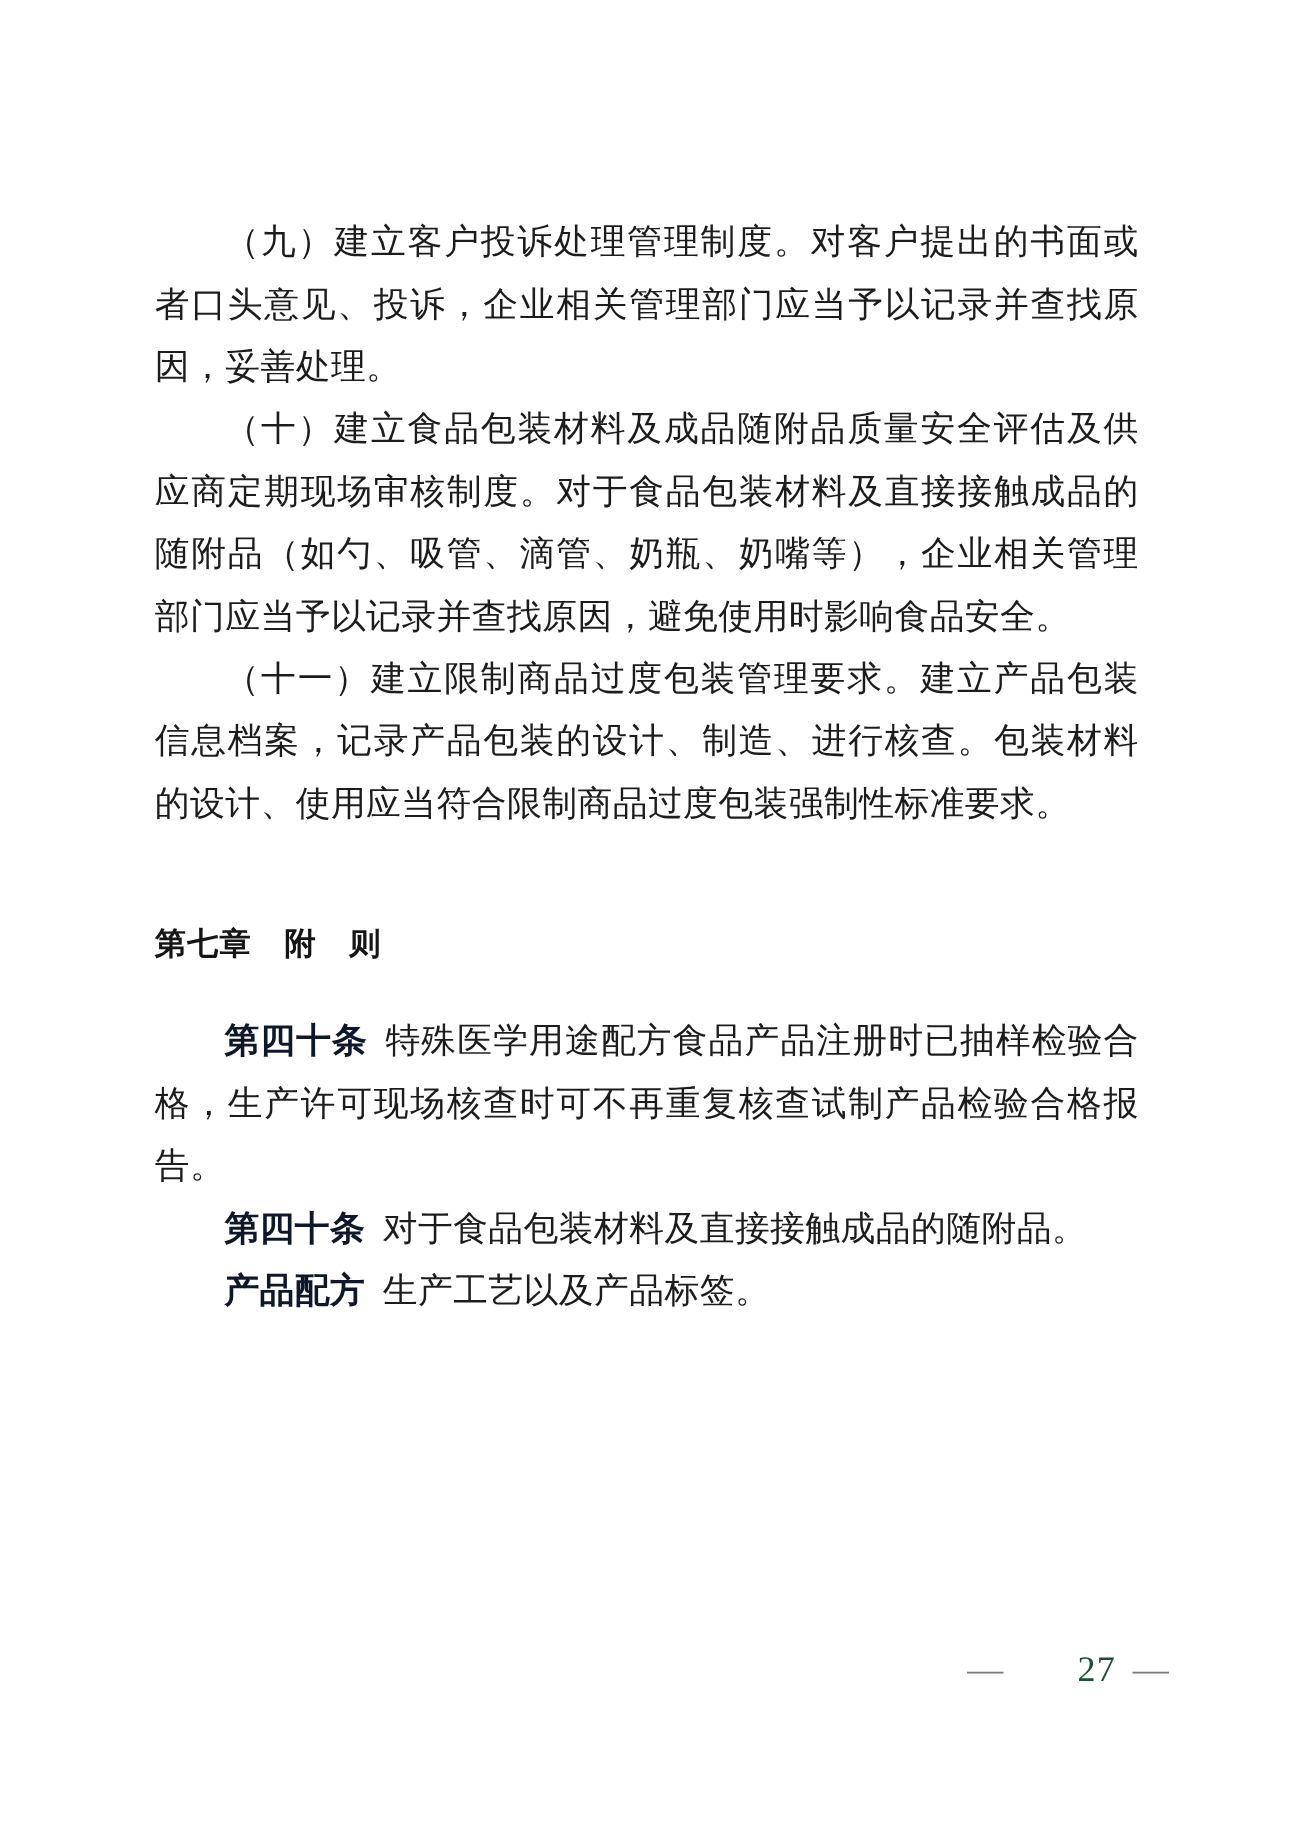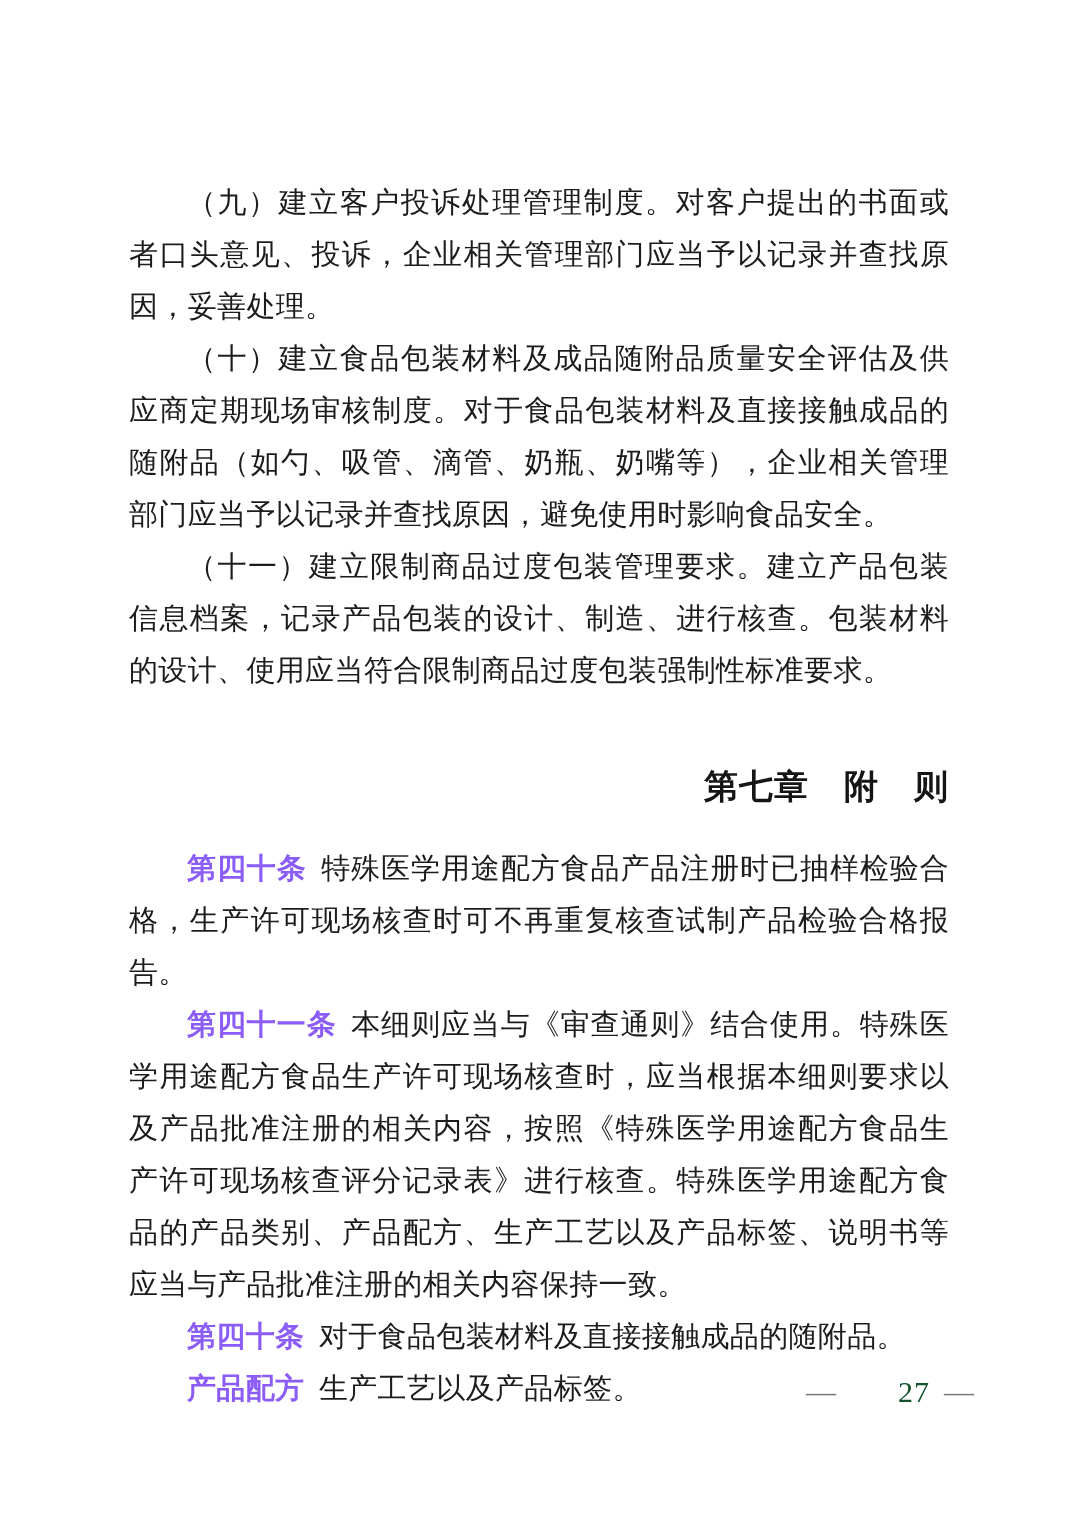--- a/index.html
+++ b/index.html
@@ -31,30 +31,30 @@
     letter-spacing: 0.35px;
     text-align: justify;
     text-align-last: left;
     text-indent: 2em;
     word-break: break-all;
   }
   .chapter {
     margin: 64px 0 30px 0;
     font-family: "Liberation Sans", "DejaVu Sans", sans-serif;
     font-weight: 700;
-    font-size: 34px;
+    font-size: 26px;
     line-height: 52px;
     letter-spacing: 1px;
-    text-align: right;
+    text-align: left;
     color: #151515;
   }
   .article-label {
     font-family: "Liberation Sans", "DejaVu Sans", sans-serif;
     font-weight: 700;
-    color: #8b5cf6;
+    color: #0f172a;
     margin-right: 0.5em;
   }
   .page-number {
     position: absolute;
     top: 1372px;
     right: 106px;
     font-size: 30px;
     line-height: 40px;
     display: flex;
     align-items: center;
@@ -80,21 +80,20 @@
     <p class="para">（九）建立客户投诉处理管理制度。对客户提出的书面或者口头意见、投诉，企业相关管理部门应当予以记录并查找原因，妥善处理。</p>
 
     <p class="para">（十）建立食品包装材料及成品随附品质量安全评估及供应商定期现场审核制度。对于食品包装材料及直接接触成品的随附品（如勺、吸管、滴管、奶瓶、奶嘴等），企业相关管理部门应当予以记录并查找原因，避免使用时影响食品安全。</p>
 
     <p class="para">（十一）建立限制商品过度包装管理要求。建立产品包装信息档案，记录产品包装的设计、制造、进行核查。包装材料的设计、使用应当符合限制商品过度包装强制性标准要求。</p>
 
     <h2 class="chapter">第七章　附　则</h2>
 
     <p class="para"><span class="article-label">第四十条</span><span>特殊医学用途配方食品产品注册时已抽样检验合格，生产许可现场核查时可不再重复核查试制产品检验合格报告。</span></p>
 
-    <p class="para"><span class="article-label">第四十一条</span><span>本细则应当与《审查通则》结合使用。特殊医学用途配方食品生产许可现场核查时，应当根据本细则要求以及产品批准注册的相关内容，按照《特殊医学用途配方食品生产许可现场核查评分记录表》进行核查。特殊医学用途配方食品的产品类别、产品配方、生产工艺以及产品标签、说明书等应当与产品批准注册的相关内容保持一致。</span></p>
 
     <p class="para"><span class="article-label">第四十条</span><span>对于食品包装材料及直接接触成品的随附品。</span></p>
 
     <p class="para"><span class="article-label">产品配方</span><span>生产工艺以及产品标签。</span></p>
 
   </main>
 
   <div class="page-number">
     <span class="dash">—</span>
     <span class="num">27</span>

